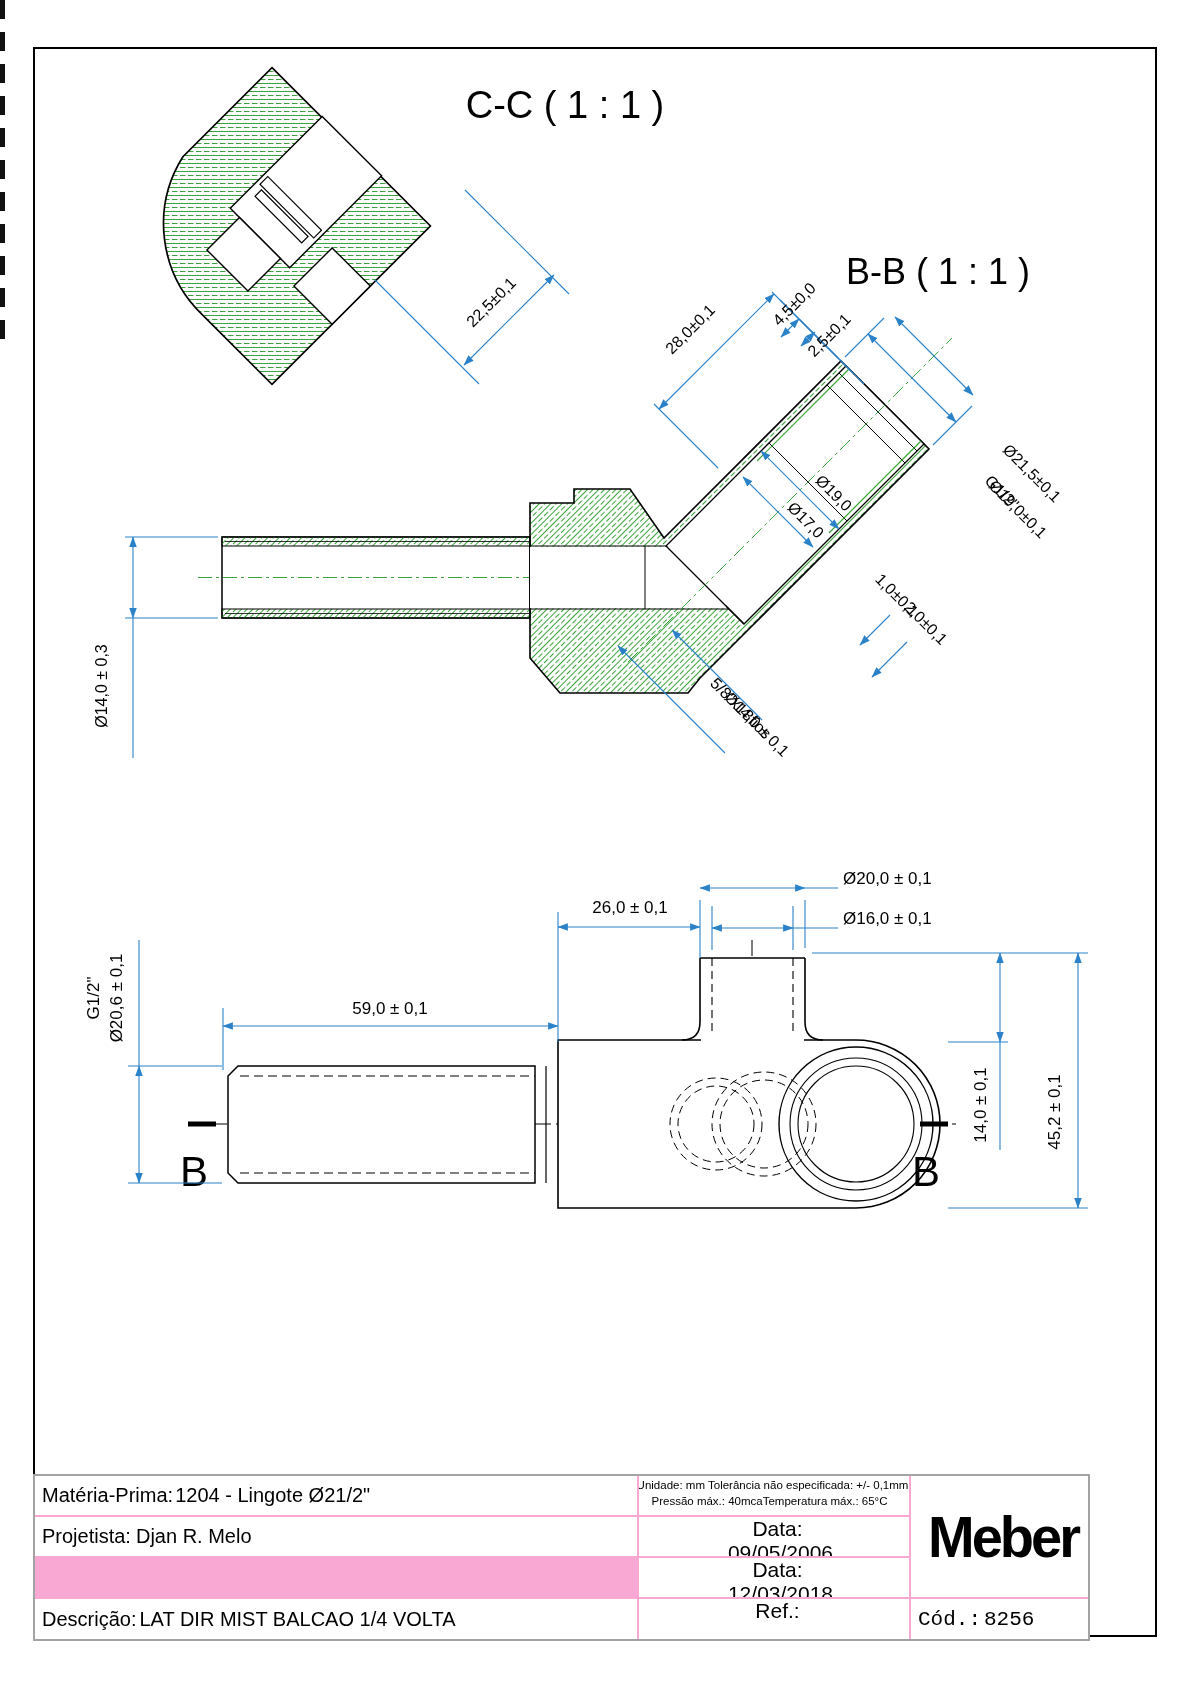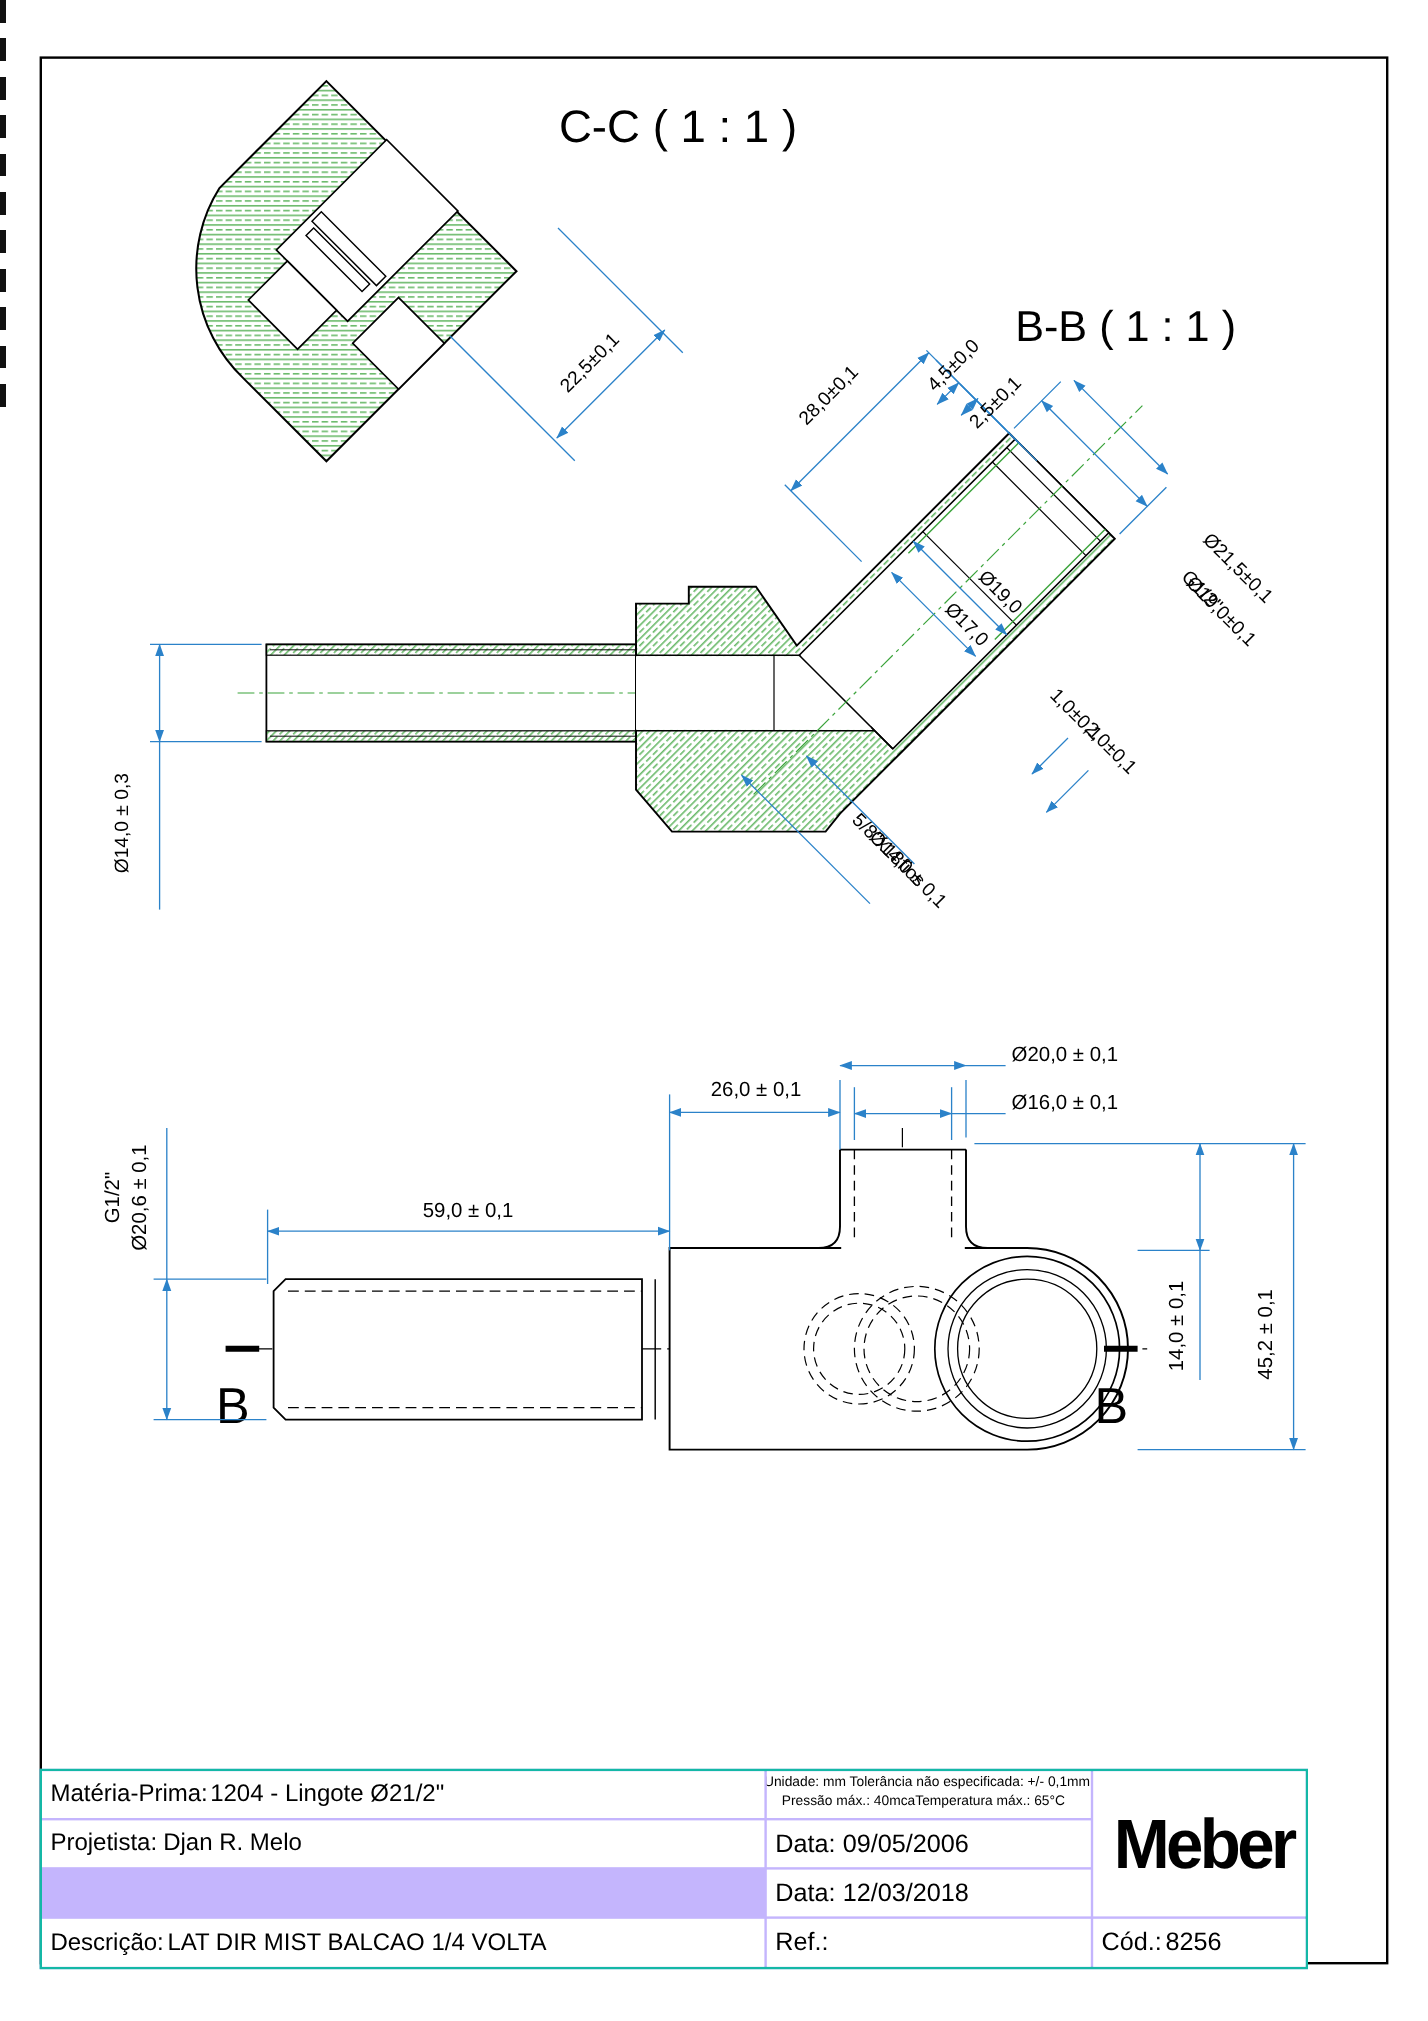--- a/index.html
+++ b/index.html
@@ -4,25 +4,25 @@
 <style>
   html,body{margin:0;padding:0;background:#fff;}
   body{width:1190px;height:1684px;position:relative;font-family:"Liberation Sans",sans-serif;color:#000;overflow:hidden;}
   .edge-dashes{position:absolute;left:0;top:0;width:5px;height:348px;
     background:repeating-linear-gradient(to bottom,#111 0 19px,transparent 19px 32px);}
   .frame{position:absolute;left:33px;top:47px;width:1124px;height:1590px;border:2.5px solid #000;box-sizing:border-box;}
   svg.art{position:absolute;left:0;top:0;width:1190px;height:1684px;}
   
   .tb{position:absolute;left:33px;top:1474px;width:1057px;box-sizing:border-box;
       display:grid;grid-template-columns:602px 270px 177px;grid-template-rows:39px 39px 39px 40px;
-      gap:2px;background:#c4b5fd;border:2px solid #14b8a6;}
+      gap:2px;background:#f9a8d4;border:2px solid #a3a3a3;}
   .tb .cell{background:#fff;display:flex;align-items:center;padding-left:7px;box-sizing:border-box;overflow:hidden;}
   .tb .lbl{font-size:20px;white-space:nowrap;}
   .tb .val{font-size:20px;margin-left:5px;white-space:nowrap;}
-  .tb .mid{font-size:21px;}
+  .tb .mid{font-size:21px;flex-direction:column;}
   .tb .mid .val{font-size:21px;margin-left:6px;}
   .specs{flex-direction:column;align-items:stretch;justify-content:flex-start;padding:2px 10px 2px 8px;}
   .specs .l1{font-size:11.5px;line-height:1.35;white-space:nowrap;}
   .specs .l2{font-size:11.5px;line-height:1.35;display:flex;justify-content:space-between;padding-right:6px;}
   .logo-cell{grid-column:3;grid-row:1/4;justify-content:center;align-items:center;}
   .logo{font-size:56px;font-weight:bold;letter-spacing:-3px;transform:scaleY(1.04);}
   .cod-cell{font-size:21px;}
   .cod-cell .val{margin-left:3px;font-size:21px;}
 </style>
 </head>
@@ -235,17 +235,17 @@
   </div>
 
   <div class="cell" style="grid-column:1;grid-row:4;">
     <span class="lbl">Descrição:</span>
     <span class="val" style="margin-left:3px;text-align:right;">LAT DIR MIST BALCAO 1/4 VOLTA</span>
   </div>
   <div class="cell mid" style="grid-column:2;grid-row:4;">
     <span class="lbl" style="font-size:21px;">Ref.:</span>
     <span class="val"></span>
   </div>
-  <div class="cell cod-cell" style="grid-column:3;grid-row:4;">
+  <div class="cell cod-cell" style="grid-column:3;grid-row:4;font-family:Liberation Mono, monospace;">
     <span class="lbl" style="font-size:21px;">Cód.:</span>
     <span class="val">8256</span>
   </div>
 </div>
 
 </body></html>

